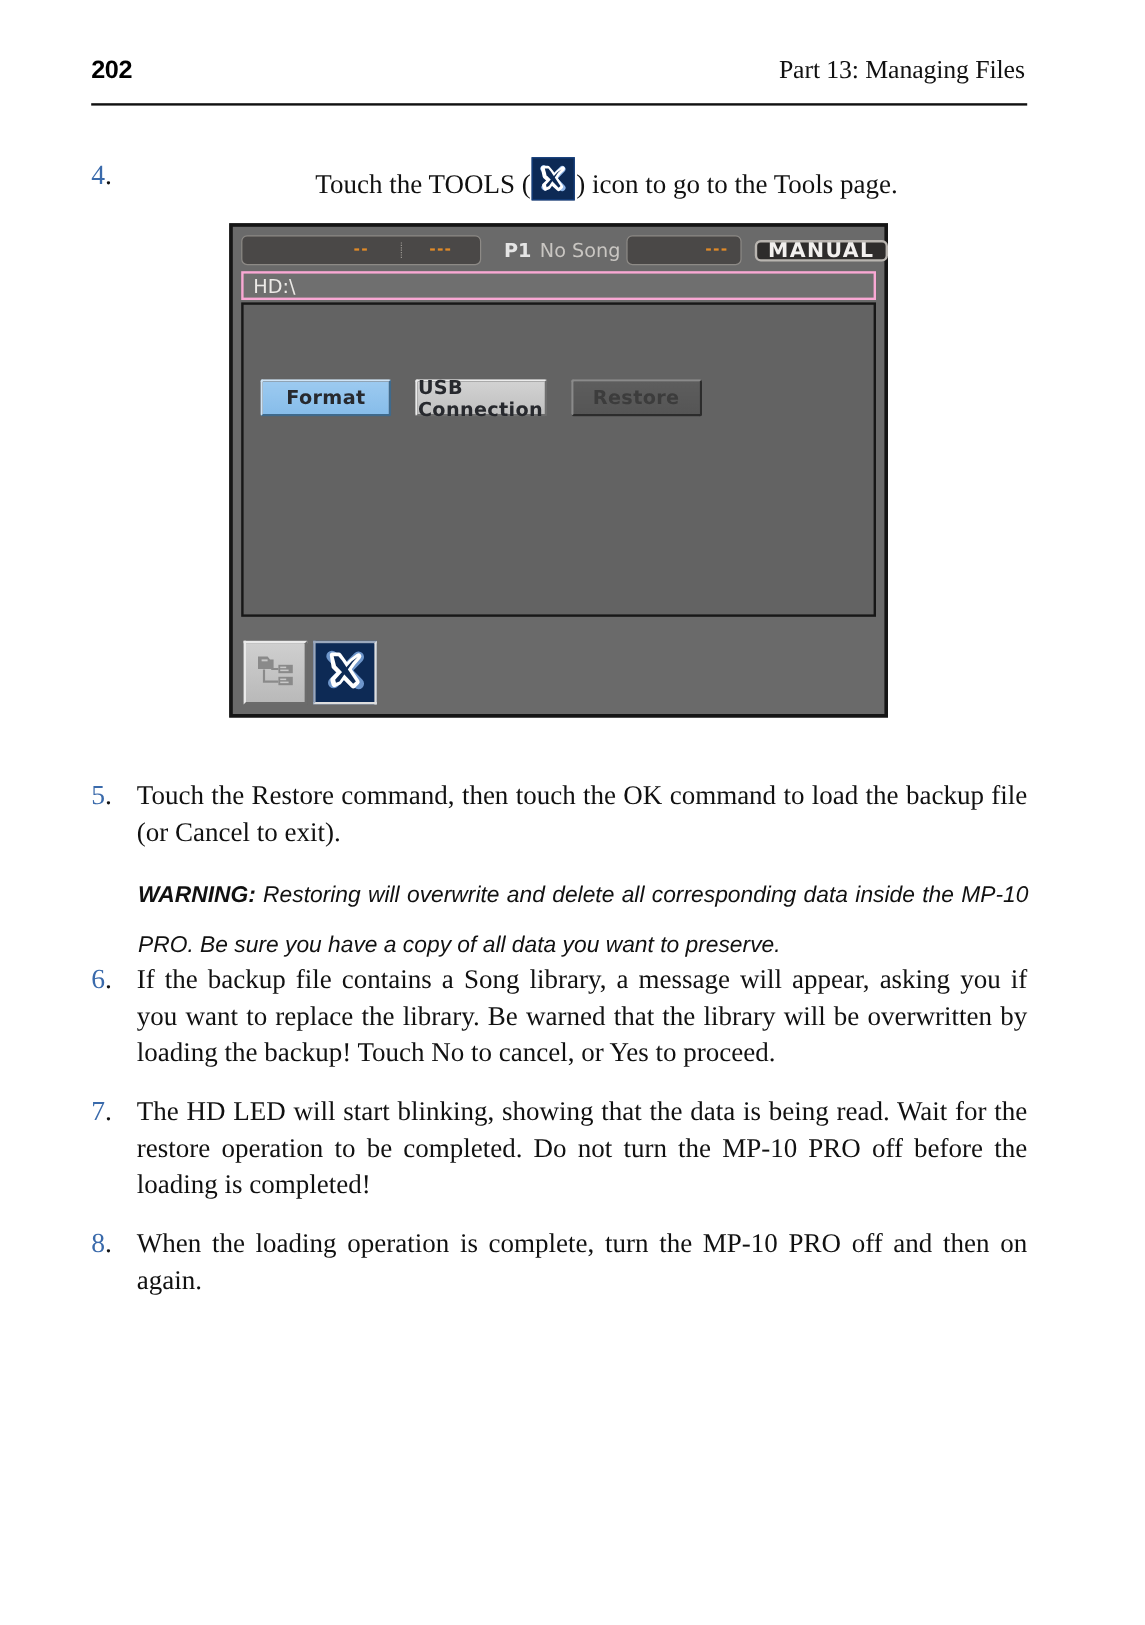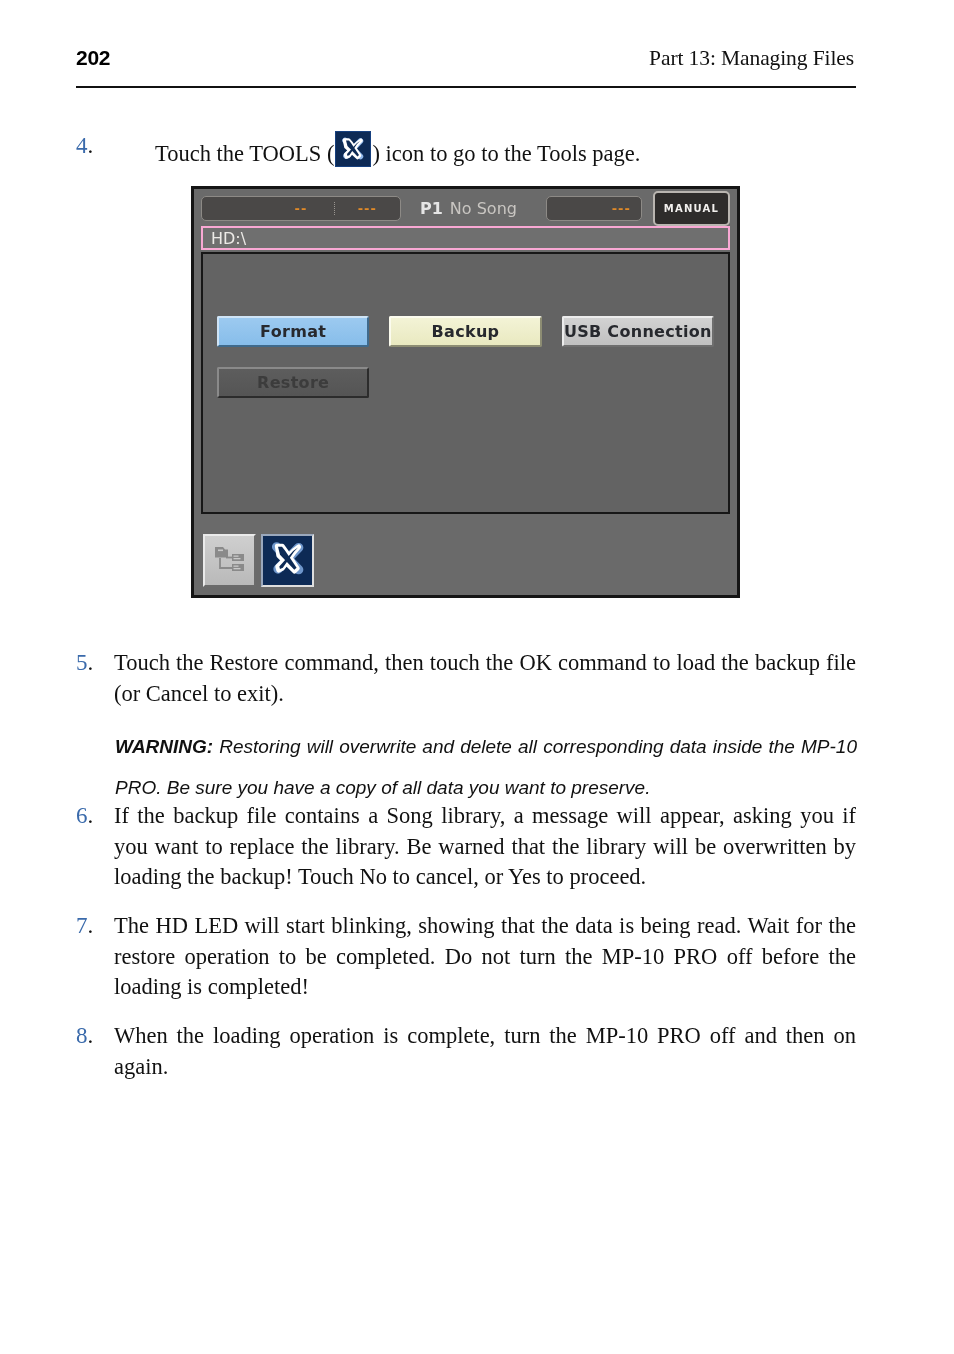--- a/index.html
+++ b/index.html
@@ -66,21 +66,21 @@
   }
   .step-num .dot { color: #111; }
   .step-body {
     flex: 1 1 auto;
     font-size: 22.5px;
     line-height: 30.5px;
     text-align: justify;
     text-justify: inter-word;
     hyphens: none;
   }
-  .step-body.nojust { text-align: left; margin-left: 41px; }
+  .step-body.nojust { text-align: center; margin-left: 41px; }
 
   #step-4 { top: 131px; }
   #step-5 { top: 648px; }
   #step-6 { top: 801px; }
   #step-7 { top: 911px; }
   #step-8 { top: 1021px; }
 
   
   .inline-icon {
     display: inline-block;
@@ -190,30 +190,30 @@
   }
   .status-right-field span {
     color: #e08a28;
     font-size: 13px;
     font-weight: bold;
     letter-spacing: 1px;
   }
   .manual-badge {
     flex: 0 0 auto;
     margin-left: 6px;
-    height: 35px;
+    height: 18px;
     padding: 0 9px;
     background: #2e2c2b;
     border: 2px solid #b9b5b0;
     border-radius: 5px;
     box-sizing: border-box;
     display: flex;
     align-items: center;
     color: #f2f0ee;
-    font-size: 10px;
+    font-size: 17px;
     font-weight: bold;
     letter-spacing: 1.2px;
   }
 
   
   .dev-pathbar {
     position: absolute;
     left: 7px;
     top: 37px;
     right: 7px;
@@ -238,21 +238,21 @@
     background: #636363;
     border: 2px solid #171717;
     box-sizing: border-box;
   }
   .dev-btn-grid {
     position: absolute;
     left: 14px;
     right: 14px;
     top: 62px;
     display: grid;
-    grid-template-columns: 1fr 1fr 1fr;
+    grid-template-columns: 1fr 1fr 1fr 1fr;
     grid-template-rows: 31px 31px;
     column-gap: 20px;
     row-gap: 54px;
     gap: 20px;
   }
   .dev-btn {
     border-radius: 2px;
     display: flex;
     align-items: center;
     justify-content: center;
@@ -373,21 +373,20 @@
       <div class="manual-badge">MANUAL</div>
     </div>
 
     <div class="dev-pathbar">
       <span>HD:\</span>
     </div>
 
     <div class="dev-panel">
       <div class="dev-btn-grid">
         <div class="dev-btn blue">Format</div>
-        <div class="dev-btn cream">Backup</div>
         <div class="dev-btn gray">USB Connection</div>
         <div class="dev-btn disabled">Restore</div>
       </div>
     </div>
 
     <div class="dev-tabs">
       <div class="dev-tab inactive">
         <span>
           <svg width="36" height="36" viewBox="0 0 36 36">
             <g fill="#8a8a8a">

